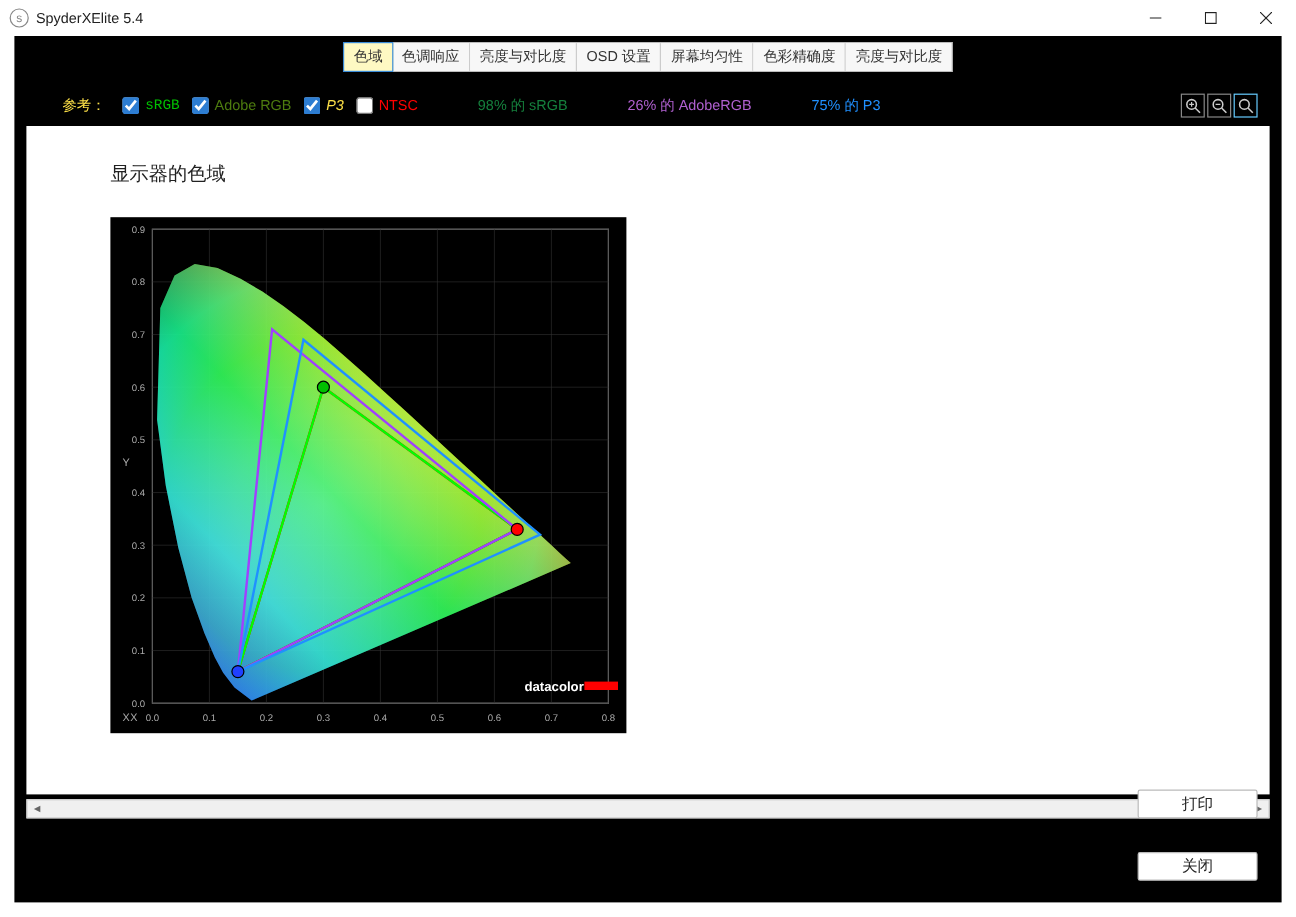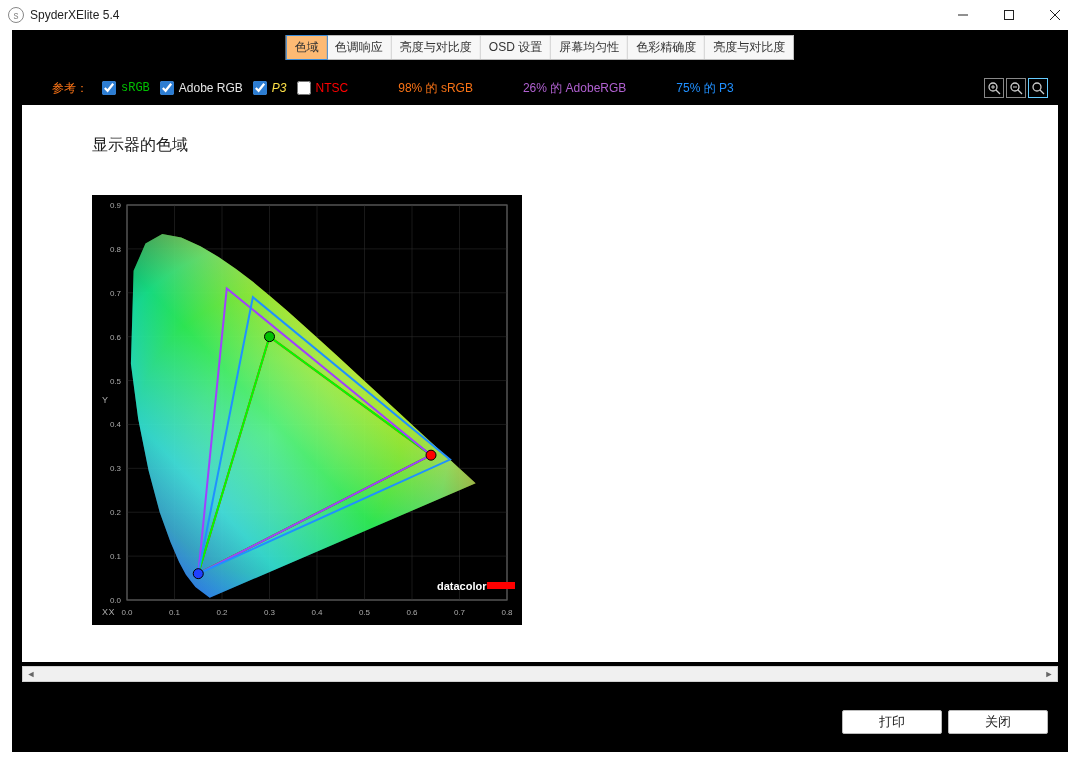--- a/index.html
+++ b/index.html
@@ -7,45 +7,45 @@
   .titlebar { height: 30px; display: flex; align-items: center; padding: 0 2px 0 8px; background: #fff; }
   .titlebar .appicon { width: 16px; height: 16px; border: 1px solid #888; border-radius: 50%; display: flex; align-items: center; justify-content: center; font-size: 10px; color: #888; margin-right: 6px; }
   .titlebar .title { font-size: 12px; color: #222; }
   .titlebar .spacer { flex: 1; }
   .winbtn { width: 46px; height: 30px; display: flex; align-items: center; justify-content: center; }
   .winbtn svg { width: 10px; height: 10px; }
   .app-body { position: absolute; left: 12px; right: 12px; top: 30px; bottom: 12px; background: #000; }
   .tabs { position: absolute; left: 50%; transform: translateX(-50%); top: 5px; display: flex; background: #fff; border: 1px solid #bbb; }
   .tab { padding: 3px 8px; border-right: 1px solid #ccc; font-size: 12px; color: #333; background: #f7f7f7; white-space: nowrap; }
   .tab:last-child { border-right: none; }
-  .tab.active { background: #fdba74; border: 1px solid #3a8bd8; margin: -1px; z-index: 1; text-align: center; }
+  .tab.active { background: #fef9c3; border: 1px solid #3a8bd8; margin: -1px; z-index: 1; text-align: center; }
   .ref-row { position: absolute; top: 48px; left: 40px; right: 20px; display: flex; align-items: center; gap: 10px; color: #fff; }
-  .ref-label { color: #f97316; margin-right: 4px; }
+  .ref-label { color: #fde047; margin-right: 4px; }
   .cb { display: flex; align-items: center; gap: 5px; }
   .cb input { width: 14px; height: 14px; accent-color: #2d7dd2; }
   .srgb-t { color: #00c000; font-family: Liberation Mono, monospace; }
-  .argb-t { color: #e5e5e5; }
+  .argb-t { color: #4d7c0f; }
   .p3-t { color: #fde047; font-style: italic; }
   .ntsc-t { color: #ff0000; }
-  .dsrgb { color: #f97316; }
+  .dsrgb { color: #15803d; }
   .dargb { color: #b060d0; }
   .dp3 { color: #2090ff; }
   .ref-row .gap { width: 30px; }
   .zoom-group { margin-left: auto; display: flex; gap: 2px; }
   .zoom-btn { width: 20px; height: 20px; border: 1px solid #888; background: #000; display: flex; align-items: center; justify-content: center; }
   .zoom-btn.active { border-color: #6cf; }
   .zoom-btn svg { width: 14px; height: 14px; }
   .content-white { position: absolute; left: 10px; right: 10px; top: 75px; bottom: 90px; background: #fff; }
   .content-inner { padding: 30px 70px; }
-  .section-title { font-size: 16px; color: #222; margin-bottom: 39px; }
+  .section-title { font-size: 16px; color: #222; margin-bottom: 25px; }
   .chart-box { width: 430px; height: 430px; background: #000; position: relative; }
   .hscroll { position: absolute; left: 10px; right: 10px; bottom: 70px; height: 16px; background: #f0f0f0; border: 1px solid #d0d0d0; display: flex; align-items: center; }
   .hscroll .arrow { width: 16px; height: 14px; display: flex; align-items: center; justify-content: center; color: #666; font-size: 9px; }
   .hscroll .track { flex: 1; }
-  .footer-btns { position: absolute; right: 20px; bottom: 18px; display: flex; gap: 6px; }
+  .footer-btns { position: absolute; right: 20px; bottom: 18px; display: flex; gap: 28px; flex-direction: column; }
   .footer-btn { width: 100px; height: 24px; background: #fff; border: 1px solid #bbb; border-radius: 2px; display: flex; align-items: center; justify-content: center; font-size: 13px; color: #222; }
 </style>
 </head>
 <body>
 
 <div class="titlebar">
   <div class="appicon">s</div>
   <div class="title">SpyderXElite 5.4</div>
   <div class="spacer"></div>
   <div class="winbtn">

